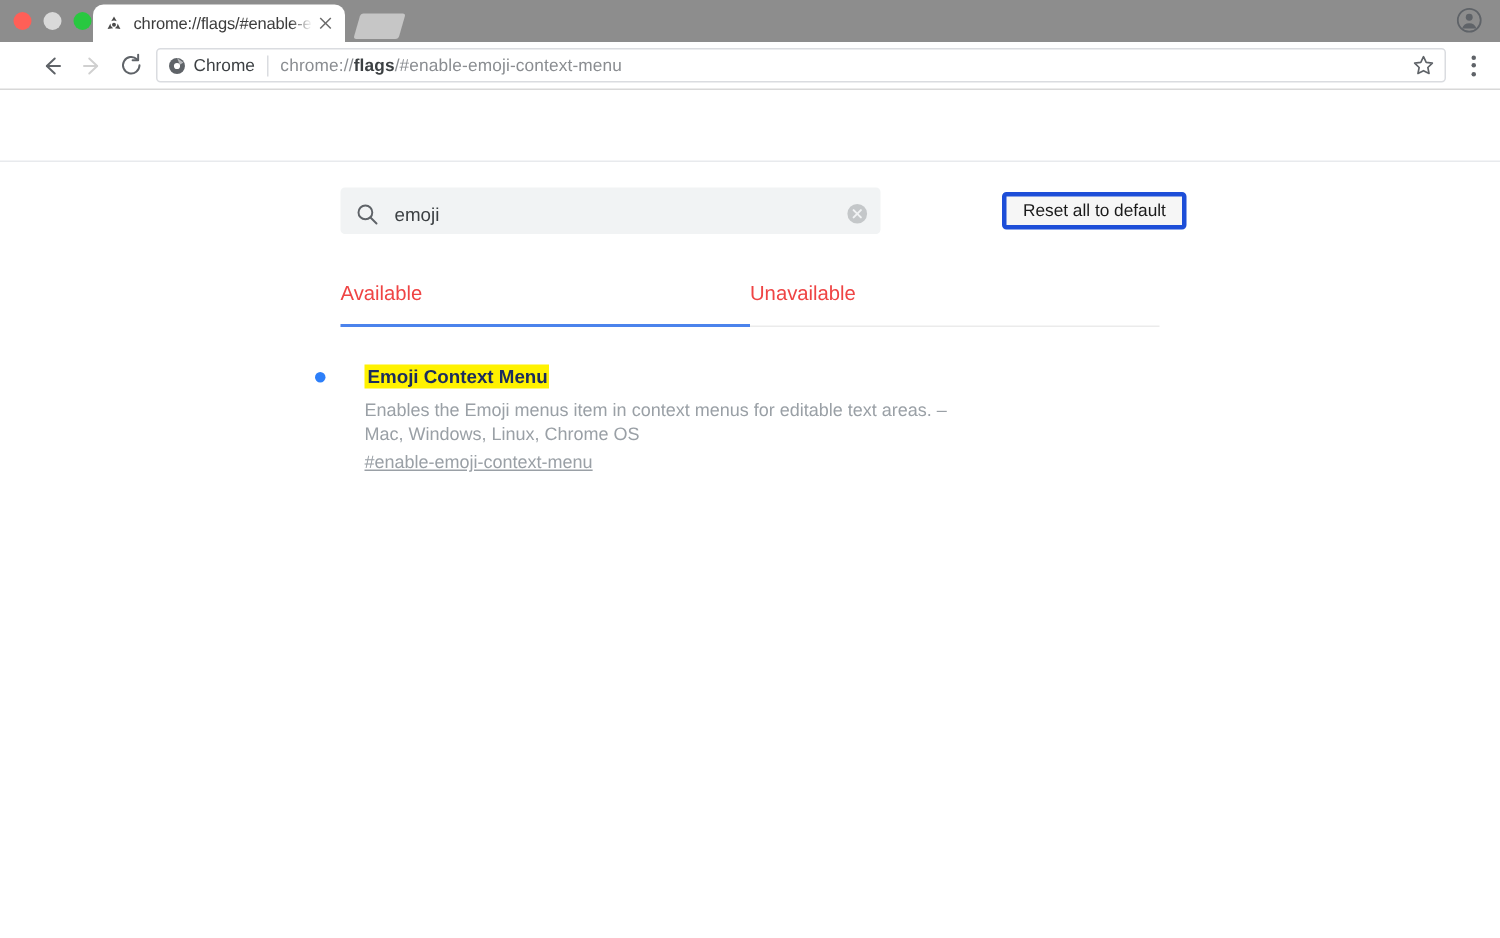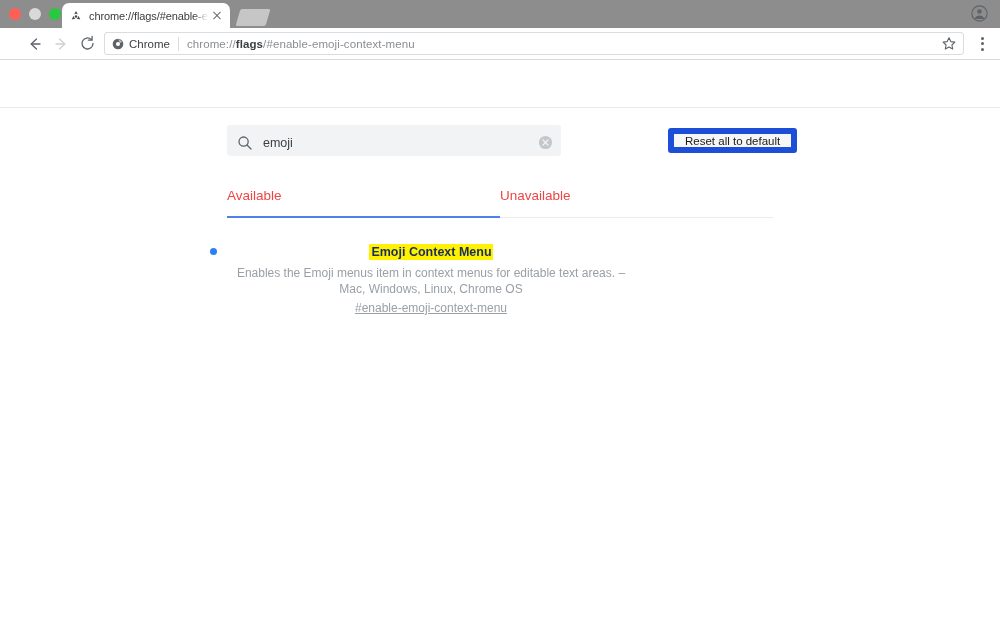--- a/index.html
+++ b/index.html
@@ -169,21 +169,21 @@
   .page { background: #ffffff; height: 561px; position: relative; }
 
   .flags-header {
     height: 48px;
     border-bottom: 1px solid #e8eaed;
     position: relative;
   }
   .search-wrap {
     position: absolute;
     left: 227px; top: 65px;
-    width: 334px; height: 31px;
+    width: 360px; height: 31px;
     background: #f1f3f4;
     border-radius: 3px;
     display: flex;
     align-items: center;
     padding: 4px 8px 0 10px;
   }
   .search-icon { flex: 0 0 16px; width: 16px; height: 16px; margin-right: 10px; display:block;}
   .search-input {
     flex: 1 1 auto;
     border: none;
@@ -195,21 +195,21 @@
     padding: 0;
   }
   .search-clear { flex: 0 0 15px; width: 15px; height: 15px; display:block; }
 
   .reset-btn {
     position: absolute;
     left: 668px; top: 68px;
     height: 25px;
     padding: 0 11px;
     background: #f6f6f6;
-    border: 6px solid #1d4ed8;
+    border: 3px solid #1d4ed8;
     border-radius: 3px;
     font-family: "Liberation Sans", sans-serif;
     font-size: 11.5px;
     color: #1a1a1a;
     cursor: default;
   }
 
   
   .tabs {
     position: absolute;
@@ -248,23 +248,22 @@
   }
   .flag-dot {
     flex: 0 0 7px;
     width: 7px; height: 7px;
     border-radius: 50%;
     background: #2d7ff9;
     margin-top: 6px;
   }
   .flag-body {
     flex: 1 1 auto;
-    margin-left: 10px;
+    margin-left: 26px;
     max-width: 408px;
-    text-align: center;
   }
   .flag-title {
     display: inline;
     font-size: 12.5px;
     font-weight: bold;
     color: #1b2c5e;
     background: #fff200;
     line-height: 16px;
     padding: 1px 1px 1px 2px;
   }

